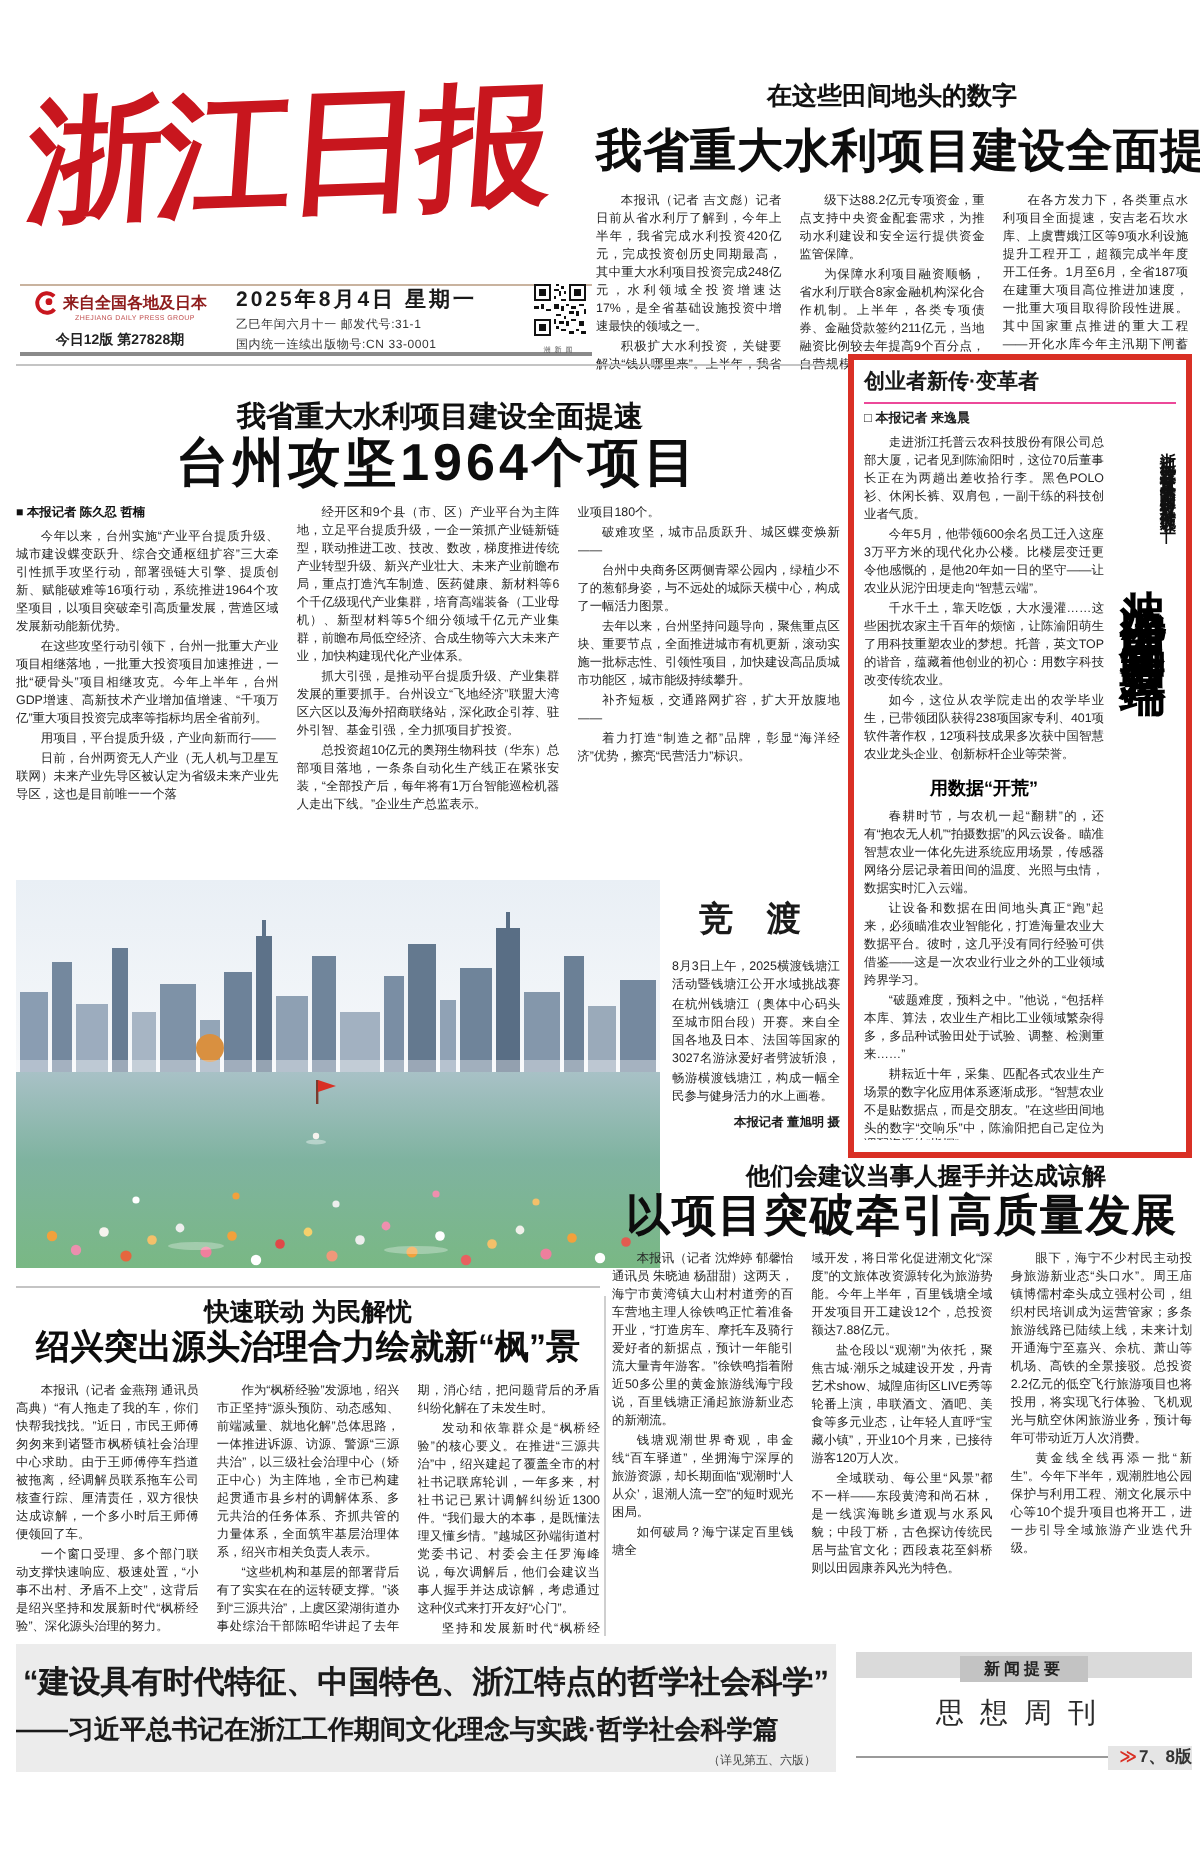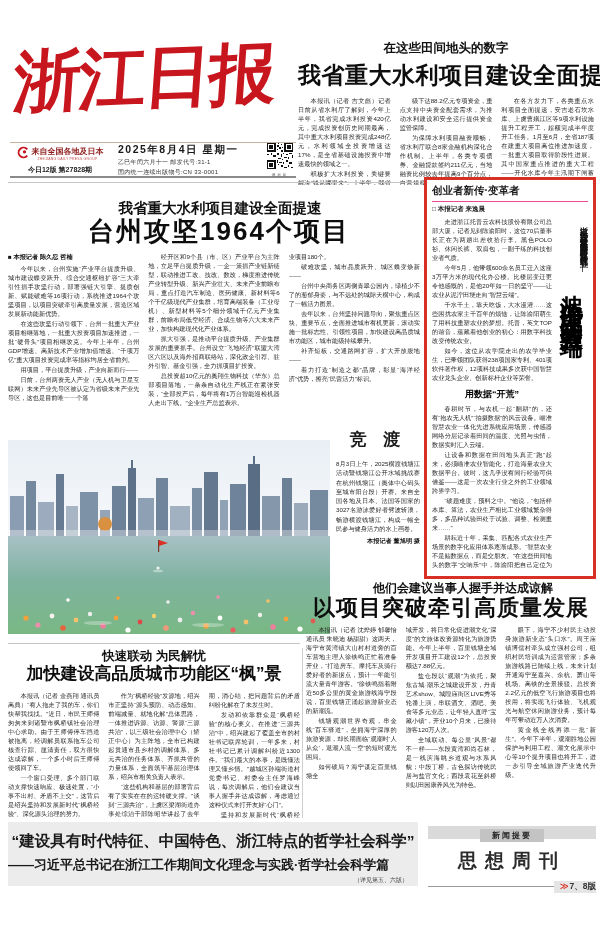--- a/index.html
+++ b/index.html
@@ -51,21 +51,21 @@
   .rb-kicker{font-size:10.5px;font-weight:bold;border-bottom:1px solid #ec4899;padding-bottom:3px;}
   .rb-byline{font-size:6.5px;font-weight:bold;margin:3px 0 4px;color:#222;}
   .rb-content{display:flex;height:352px;}
   .rb-flow{width:120px;overflow:hidden;}
   .rb-vert{flex:1;writing-mode:vertical-rl;text-align:start;padding-top:2px;display:flex;}
   .rb-lead{font-size:8px;font-weight:bold;letter-spacing:1.5px;color:#111;line-height:1.25;}
   .rb-bighead{font-size:23px;font-weight:900;letter-spacing:4px;color:#000;margin-top:2px;}
   
   .photo{left:8px;top:440px;width:322px;height:194px;overflow:hidden;}
   .photo svg{display:block;}
-  .capcol{left:336px;top:428px;width:84px;}
+  .capcol{left:336px;top:448px;width:84px;}
   .cap-title{font-size:17px;font-weight:900;letter-spacing:6px;text-align:center;margin-bottom:8px;}
   .cap-text{font-size:6.2px;line-height:1.5;text-align:justify;color:#262626;}
   .cap-credit{font-size:6.2px;font-weight:bold;text-align:right;margin-top:4px;}
   
   .sx-kicker{left:8px;top:648px;width:292px;font-size:12.5px;}
   .sx-head{left:8px;top:662px;width:292px;font-size:17px;letter-spacing:0;}
   .sx-cols{left:8px;top:692px;width:292px;height:126px;}
   
   .qt-kicker{left:330px;top:580px;width:266px;font-size:12px;}
   .qt-head{left:306px;top:593px;width:290px;font-size:22px;letter-spacing:1px;}
@@ -73,21 +73,21 @@
   .vdiv{left:302px;top:648px;width:1px;height:170px;background:#cfcfcf;}
   
   .banner{left:8px;top:822px;width:410px;height:64px;background:#ececec;box-sizing:border-box;padding-top:9px;}
   .banner-l1{font-size:15.5px;font-weight:900;white-space:nowrap;text-align:center;}
   .banner-l2{font-size:13px;font-weight:bold;white-space:nowrap;margin-top:4px;}
   .banner-note{font-size:6px;color:#444;text-align:right;padding-right:10px;margin-top:2px;}
   
   .digest{left:428px;top:826px;width:168px;}
   .dg-bar{height:13px;background:#dadada;text-align:center;line-height:13px;}
   .dg-label{display:inline-block;background:#c3c3c3;color:#222;font-size:8px;font-weight:bold;padding:0 12px;line-height:13px;letter-spacing:2px;}
-  .dg-title{text-align:center;font-size:19px;letter-spacing:8px;color:#2b2b2b;font-weight:700;margin-top:9px;}
+  .dg-title{text-align:center;font-size:14px;letter-spacing:8px;color:#2b2b2b;font-weight:400;margin-top:9px;}
   .dg-rule{border-top:1px solid #9a9a9a;margin-top:12px;position:relative;}
   .dg-pages{position:absolute;right:0;top:-6px;background:#e5e5e5;padding-left:6px;font-size:8.5px;font-weight:bold;color:#333;}
   .dg-arrow{color:#d93025;letter-spacing:-1px;margin-right:2px;}
 </style>
 </head>
 <body>
 
 <div class="page">
 
   <div class="abs mast-title">浙江日报</div>
@@ -318,21 +318,21 @@
   <div class="abs capcol">
     <div class="cap-title">竞 渡</div>
     <div class="cap-text">8月3日上午，2025横渡钱塘江活动暨钱塘江公开水域挑战赛在杭州钱塘江（奥体中心码头至城市阳台段）开赛。来自全国各地及日本、法国等国家的3027名游泳爱好者劈波斩浪，畅游横渡钱塘江，构成一幅全民参与健身活力的水上画卷。</div>
     <div class="cap-credit">本报记者 董旭明 摄</div>
   </div>
 
   <div class="abs hr" style="left:8px;top:643px;width:292px;height:1px;"></div>
   <div class="abs vdiv"></div>
 
   <div class="abs center kicker sx-kicker">快速联动 为民解忧</div>
-  <div class="abs center headline sx-head">加快建设高品质城市功能区“枫”景</div>
+  <div class="abs center headline sx-head">绍兴突出源头治理合力绘就新“枫”景</div>
   <div class="abs cols sx-cols bodytext">
     <div class="col">
         <p class="para">本报讯（记者 金燕翔 通讯员 高典）“有人拖走了我的车，你们快帮我找找。”近日，市民王师傅匆匆来到诸暨市枫桥镇社会治理中心求助。由于王师傅停车挡道被拖离，经调解员联系拖车公司核查行踪、厘清责任，双方很快达成谅解，一个多小时后王师傅便领回了车。</p>
         <p class="para">一个窗口受理、多个部门联动支撑快速响应、极速处置，“小事不出村、矛盾不上交”，这背后是绍兴坚持和发展新时代“枫桥经验”、深化源头治理的努力。</p>
       </div>
     <div class="col">
         <p class="para">作为“枫桥经验”发源地，绍兴市正坚持“源头预防、动态感知、前端减量、就地化解”总体思路，一体推进诉源、访源、警源“三源共治”，以三级社会治理中心（矫正中心）为主阵地，全市已构建起贯通市县乡村的调解体系、多元共治的任务体系、齐抓共管的力量体系，全面筑牢基层治理体系，绍兴市相关负责人表示。</p>
         <p class="para">“这些机构和基层的部署背后有了实实在在的运转硬支撑。”谈到“三源共治”，上虞区梁湖街道办事处综治干部陈昭华讲起了去年亲历的一次纠纷。大湖社区八户居民因建房施工引发纠纷，他在街道“大调解”平台上协调专业力量，公正梳理出“法律怎么看”的大道理，很快实现和解。</p>
       </div>
     <div class="col">

